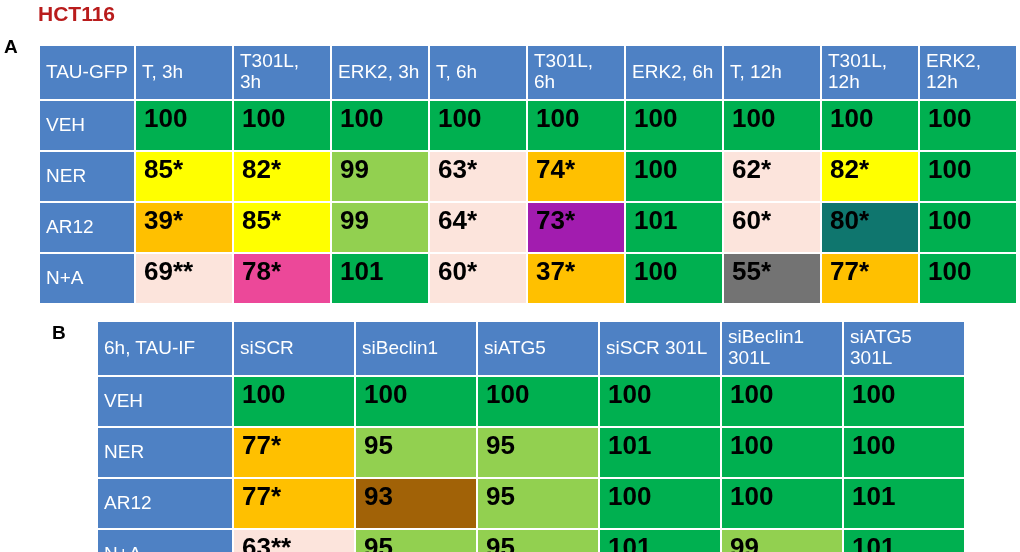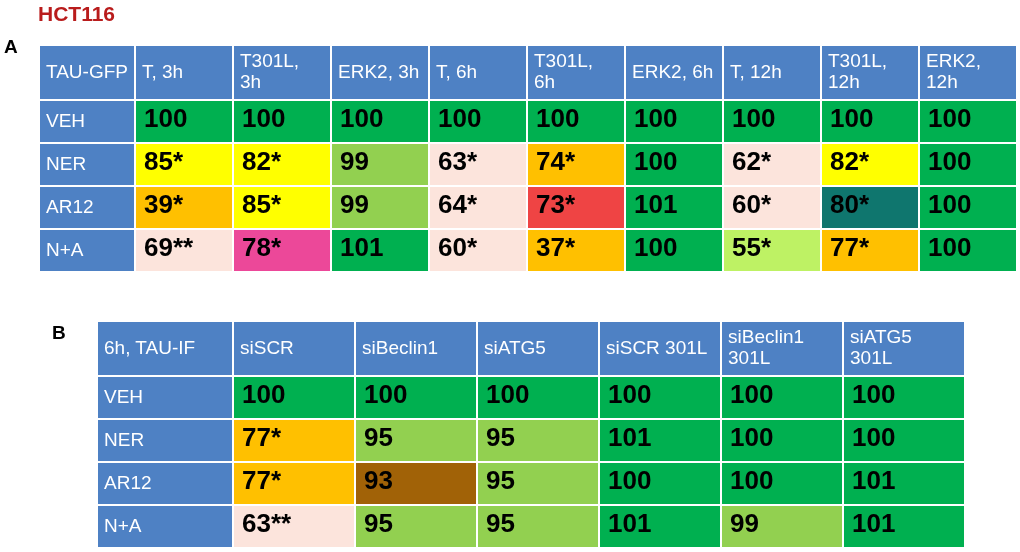--- a/index.html
+++ b/index.html
@@ -58,21 +58,21 @@
     background: #4e81c4;
     color: #ffffff;
     font-size: 19px;
     font-weight: normal;
     padding: 4px 6px 5px 6px;
   }
   td.val {
     color: #000000;
     font-weight: bold;
     font-size: 26px;
-    padding: 2px 4px 8px 8px;
+    padding: 2px 4px 16px 8px;
     white-space: nowrap;
   }
   
   #table-a col.c0 { width: 96px; }
   #table-a col.cx { width: 98px; }
   
   #table-b col.c0 { width: 136px; }
   #table-b col.cx { width: 122px; }
 </style>
 </head>
@@ -134,35 +134,35 @@
         <td class="val" style="background: rgb(252, 228, 220);">62*</td>
         <td class="val" style="background: rgb(255, 255, 0);">82*</td>
         <td class="val" style="background: rgb(0, 176, 80);">100</td>
       </tr>
       <tr>
         <td class="rowhdr">AR12</td>
         <td class="val" style="background: rgb(255, 192, 0);">39*</td>
         <td class="val" style="background: rgb(255, 255, 0);">85*</td>
         <td class="val" style="background: rgb(146, 208, 80);">99</td>
         <td class="val" style="background: rgb(252, 228, 220);">64*</td>
-        <td class="val" style="background: #ef4444;">73*</td>
+        <td class="val" style="background: #a21caf;">73*</td>
         <td class="val" style="background: rgb(0, 176, 80);">101</td>
         <td class="val" style="background: rgb(252, 228, 220);">60*</td>
         <td class="val" style="background: #0f766e;">80*</td>
         <td class="val" style="background: rgb(0, 176, 80);">100</td>
       </tr>
       <tr>
         <td class="rowhdr">N+A</td>
         <td class="val" style="background: rgb(252, 228, 220);">69**</td>
         <td class="val" style="background: #ec4899;">78*</td>
         <td class="val" style="background: rgb(0, 176, 80);">101</td>
         <td class="val" style="background: rgb(252, 228, 220);">60*</td>
         <td class="val" style="background: rgb(255, 192, 0);">37*</td>
         <td class="val" style="background: rgb(0, 176, 80);">100</td>
-        <td class="val" style="background: #bef264;">55*</td>
+        <td class="val" style="background: #737373;">55*</td>
         <td class="val" style="background: rgb(255, 192, 0);">77*</td>
         <td class="val" style="background: rgb(0, 176, 80);">100</td>
       </tr>
     </tbody>
 </table>
 
 <table id="table-b">
   <colgroup>
     <col class="c0">
       <col class="cx">

